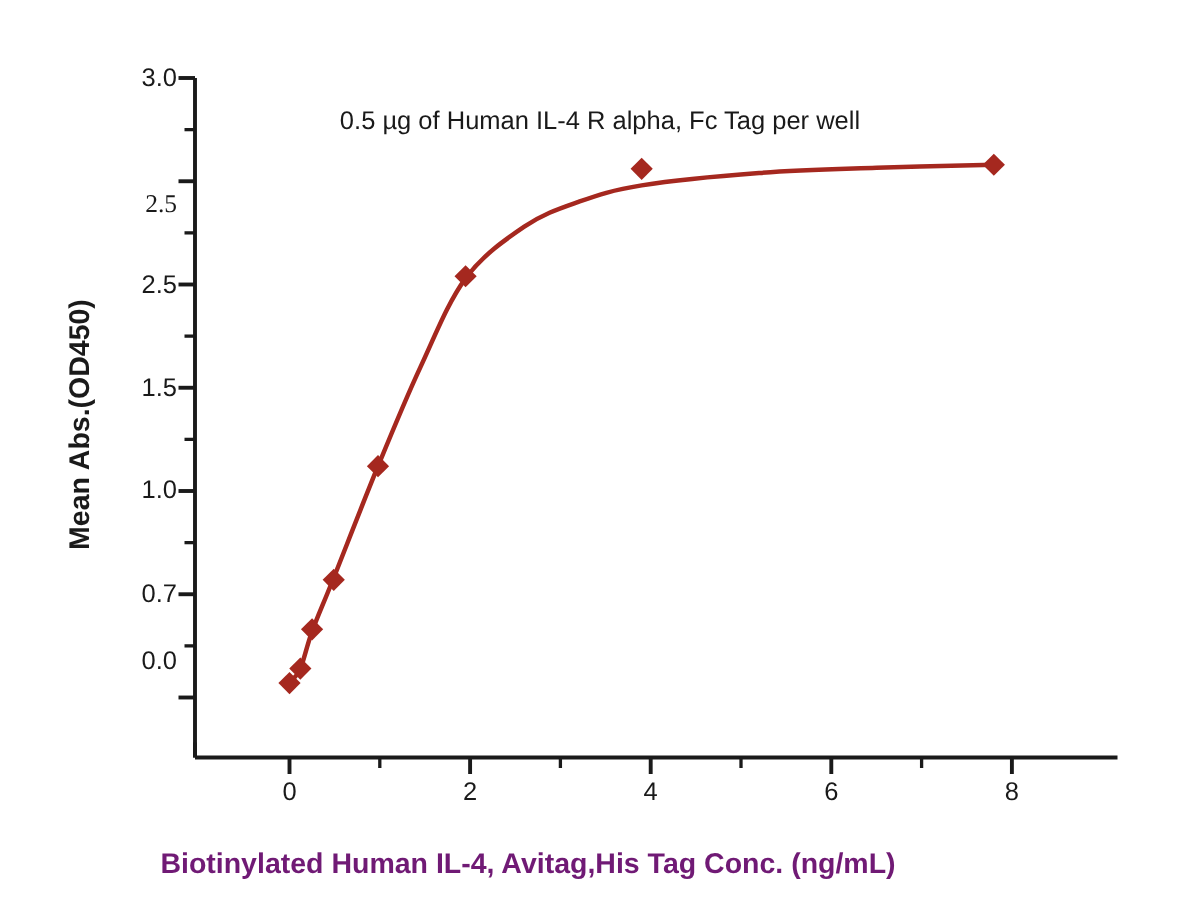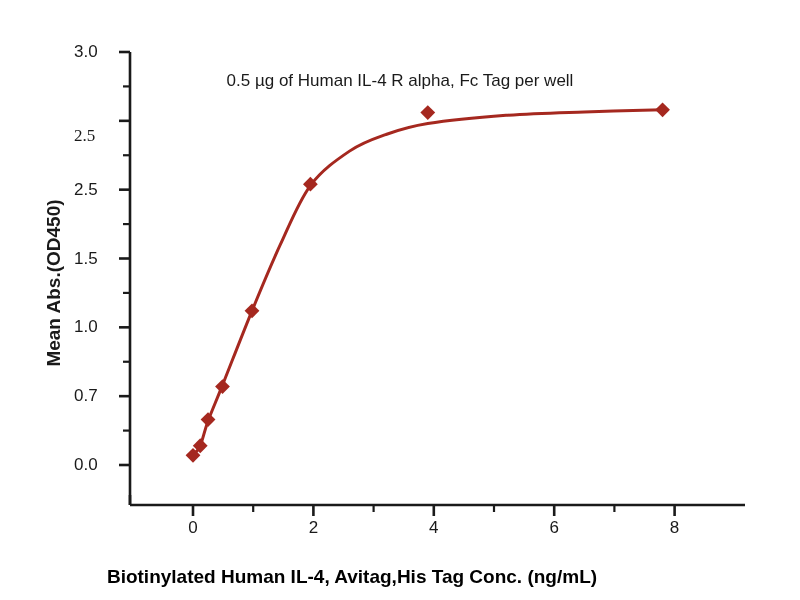--- a/index.html
+++ b/index.html
@@ -20,38 +20,38 @@
   }
   .subtitle{
     position:absolute;left:0;top:33px;width:800px;
     text-align:center;
     font-size:17px;font-weight:normal;color:#1a1a1a;margin-top:38px;
   }
 
   .xlabel{
     position:absolute;left:0;top:566px;width:704px;
     text-align:center;
-    font-size:19px;font-weight:bold;color:#000000;
+    font-size:19px;font-weight:bold;color:#701a75;
   }
   .ylabel{
     position:absolute;
     left:-86px;top:272px;
     width:280px;
     text-align:center;
     font-size:19px;font-weight:bold;color:#1a1a1a;
     transform:rotate(-90deg);
     transform-origin:center center;
     white-space:nowrap;
   }
 
   .ytick-label{
     position:absolute;
     right:0;
     width:44px;
-    text-align:left;
+    text-align:right;
     font-size:17px;color:#1a1a1a;
     line-height:1;
   }
   .ytick-wrap{position:absolute;left:72px;top:0;width:46px;height:600px;}
 
   .xtick-label{
     position:absolute;
     width:40px;margin-left:-20px;
     text-align:center;
     font-size:17px;color:#1a1a1a;
@@ -64,21 +64,21 @@
 <body>
 
 <div id="figure">
 
   <div class="subtitle">0.5 µg of Human IL-4 R alpha, Fc Tag per well</div>
 
   <div class="ylabel">Mean Abs.(OD450)</div>
   <div class="xlabel">Biotinylated Human IL-4, Avitag,His Tag Conc. (ng/mL)</div>
 
   <div class="ytick-wrap" id="ytick-wrap">
-      <div class="ytick-label" style="top: 456px;">0.0</div>
+      <div class="ytick-label" style="top: 432px;">0.0</div>
       <div class="ytick-label" style="top: 387.167px;">0.7</div>
       <div class="ytick-label" style="top: 318.333px;">1.0</div>
       <div class="ytick-label" style="top: 249.5px;">1.5</div>
       <div class="ytick-label" style="top: 180.667px;">2.5</div>
       <div class="ytick-label" style="top: 127px; font-family: Liberation Serif, serif;">2.5</div>
       <div class="ytick-label" style="top: 43px;">3.0</div>
     </div>
   <div id="xtick-wrap">
       <div class="xtick-label" style="left: 193px;">0</div>
       <div class="xtick-label" style="left: 313.4px;">2</div>

